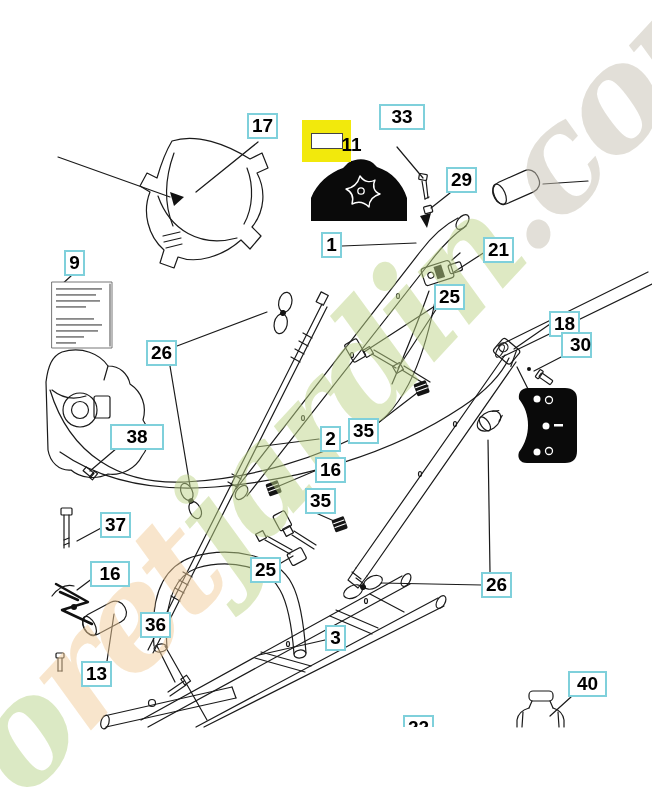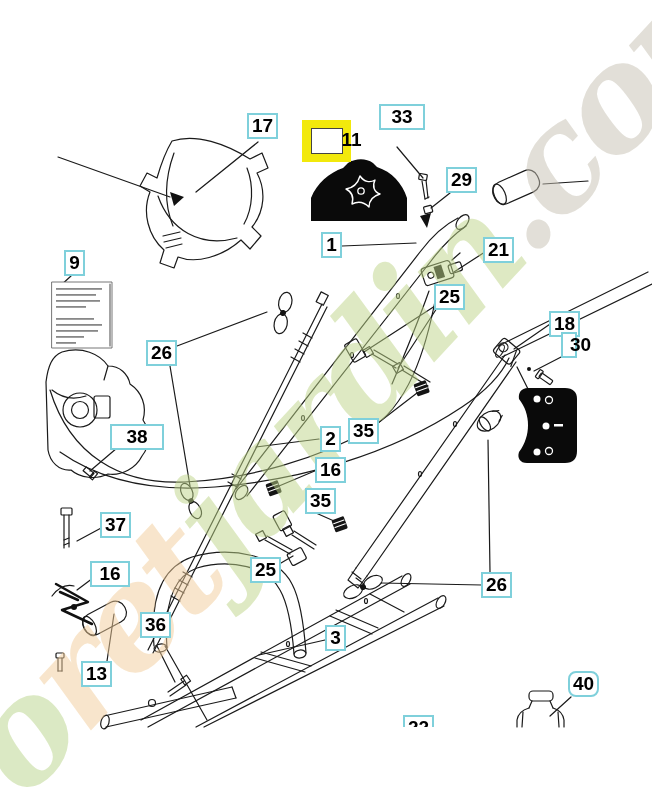--- a/index.html
+++ b/index.html
@@ -11,21 +11,21 @@
     font-family:"DejaVu Serif",serif;font-style:italic;font-weight:bold;
     font-size:142px;letter-spacing:-6px;white-space:nowrap;opacity:0.5;
     pointer-events:none;line-height:210px;}
   .labels-layer{position:absolute;left:0;top:0;width:652px;height:800px;z-index:3;}
   .part-label{position:absolute;box-sizing:border-box;height:26px;background:#fff;
     border:2px solid #7fd0db;color:#000;font-weight:bold;font-size:19px;line-height:22px;
     text-align:center;}
   .part-label.clipped{height:12px;overflow:hidden;border-bottom:none;}
   .label-highlight{position:absolute;width:49px;height:42px;background:#f2e90c;
     display:flex;align-items:center;justify-content:center;}
-  .label-highlight .part-label{position:static;border:1px solid #444;height:26px;padding-left:30px;}
+  .label-highlight .part-label{position:static;border:1px solid #444;height:16px;padding-left:30px;}
 </style>
 </head>
 <body>
 
 <div class="stage">
 
 <svg width="652" height="800" viewBox="0 0 652 800" fill="none" stroke="#1a1a1a" stroke-width="1.2" stroke-linecap="round" stroke-linejoin="round">
 
   <g>
     <line x1="258" y1="142" x2="196" y2="192"></line>
@@ -351,32 +351,32 @@
       <div class="part-label" style="width: 31px; left: 247px; top: 113px;">17</div>
       <div class="label-highlight" style="left: 302px; top: 120px;">
         <div class="part-label" style="width: 31px;">11</div>
       </div>
       <div class="part-label" style="width: 46px; left: 379px; top: 104px;">33</div>
       <div class="part-label" style="width: 31px; left: 446px; top: 167px;">29</div>
       <div class="part-label" style="width: 21px; left: 321px; top: 232px;">1</div>
       <div class="part-label" style="width: 31px; left: 483px; top: 237px;">21</div>
       <div class="part-label" style="width: 31px; left: 434px; top: 284px;">25</div>
       <div class="part-label" style="width: 31px; left: 549px; top: 300px; margin-top: 11px;">18</div>
-      <div class="part-label" style="width: 16px; left: 561px; top: 332px; padding-left: 7px;">30</div>
+      <div class="part-label" style="width: 31px; left: 561px; top: 332px; padding-left: 7px;">30</div>
       <div class="part-label" style="width: 21px; left: 64px; top: 250px;">9</div>
       <div class="part-label" style="width: 31px; left: 146px; top: 340px;">26</div>
       <div class="part-label" style="width: 54px; left: 110px; top: 424px;">38</div>
       <div class="part-label" style="width: 31px; left: 348px; top: 418px;">35</div>
       <div class="part-label" style="width: 21px; left: 320px; top: 426px;">2</div>
       <div class="part-label" style="width: 31px; left: 315px; top: 457px;">16</div>
       <div class="part-label" style="width: 31px; left: 305px; top: 488px;">35</div>
       <div class="part-label" style="width: 31px; left: 100px; top: 512px;">37</div>
       <div class="part-label" style="width: 31px; left: 250px; top: 557px;">25</div>
       <div class="part-label" style="width: 40px; left: 90px; top: 561px;">16</div>
       <div class="part-label" style="width: 31px; left: 481px; top: 572px;">26</div>
       <div class="part-label" style="width: 31px; left: 140px; top: 612px;">36</div>
       <div class="part-label" style="width: 21px; left: 325px; top: 625px;">3</div>
       <div class="part-label" style="width: 31px; left: 81px; top: 661px;">13</div>
-      <div class="part-label" style="width: 31px; left: 568px; top: 671px; border-radius: 8px;">40</div>
+      <div class="part-label" style="width: 39px; left: 568px; top: 671px;">40</div>
       <div class="part-label clipped" style="width: 31px; left: 403px; top: 715px;">22</div>
     </div>
 
 </div>
 
 </body></html>

